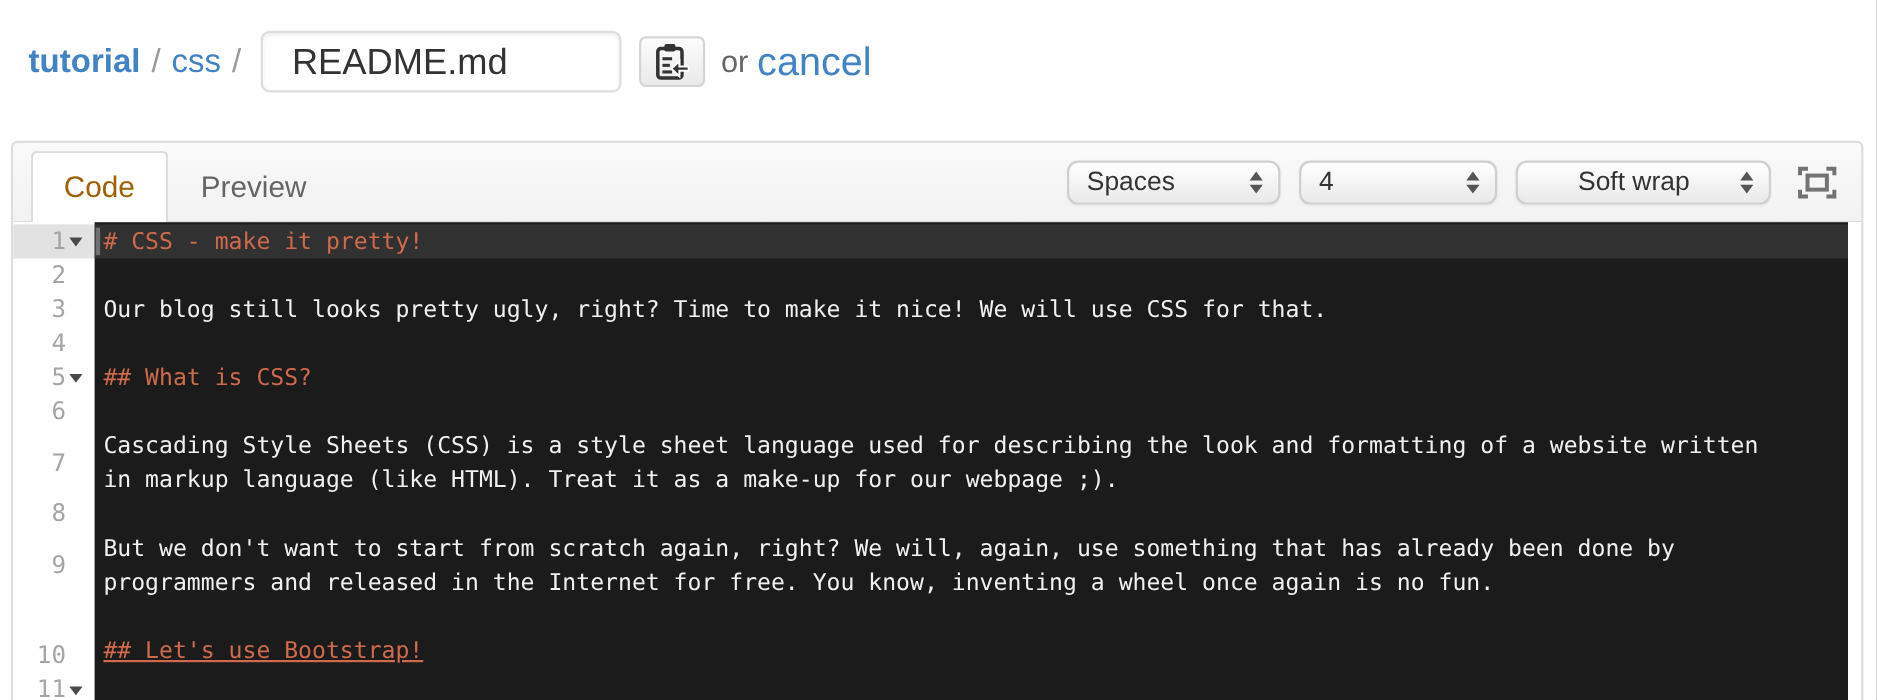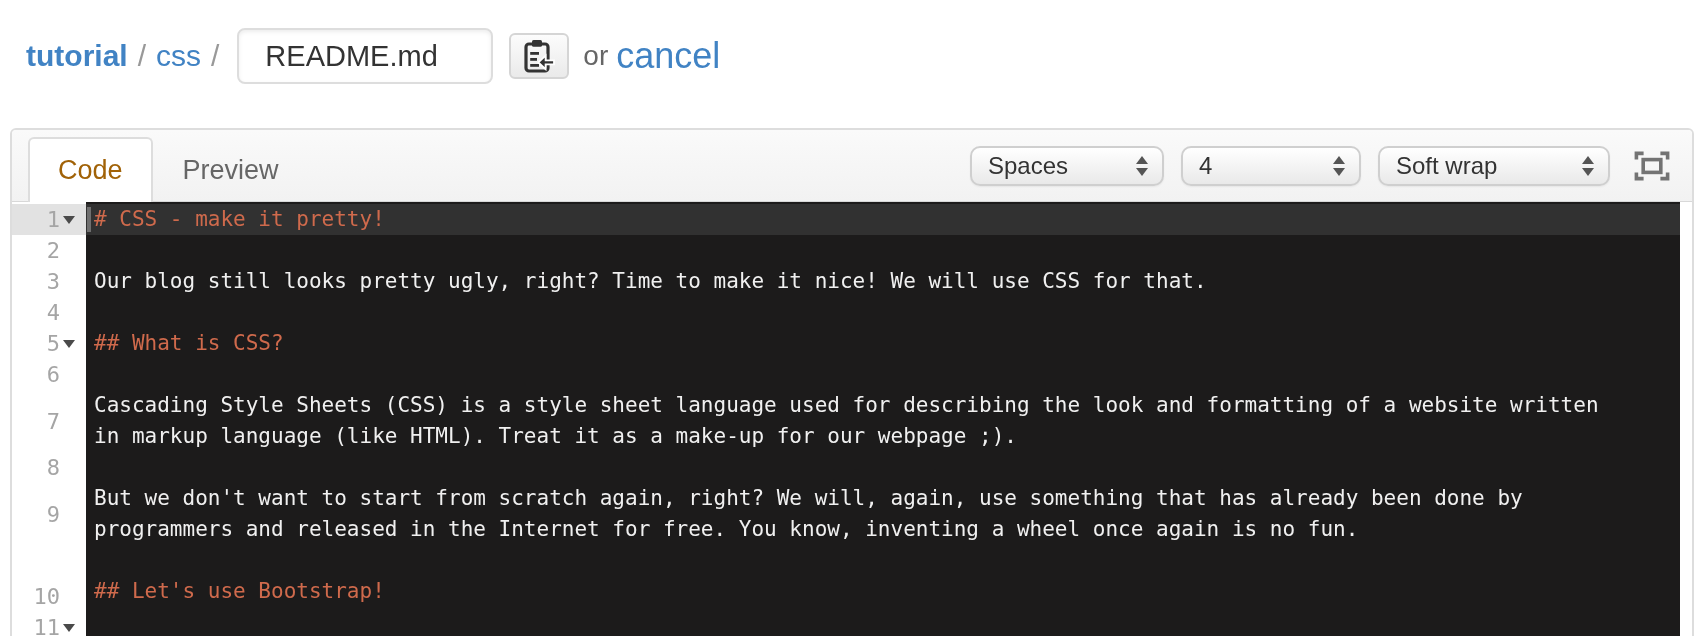--- a/index.html
+++ b/index.html
@@ -6,24 +6,24 @@
   html,body { width:1706px; height:636px; overflow:hidden; background:#ffffff;
               font-family:"Liberation Sans", sans-serif; }
 
   
   .file-header { position:absolute; top:0; left:26px; height:112px;
                  display:flex; align-items:center; }
   .crumb { font-size:30px; }
   .crumb-repo { color:#4183c4; font-weight:bold; }
   .crumb-dir  { color:#4183c4; }
   .crumb-sep  { color:#999; margin:0 10px; }
-  .filename-input { width:256px; height:56px; margin-left:8px;
+  .filename-input { width:328px; height:56px; margin-left:8px;
                     border:2px solid #ddd; border-radius:8px;
                     box-shadow:inset 0 2px 4px rgba(0,0,0,0.075);
-                    font-size:29px; color:#333; padding:0 26px;
+                    font-size:33px; color:#333; padding:0 26px;
                     font-family:"Liberation Sans", sans-serif; outline:none; }
   .copy-path-btn { width:60px; height:46px; margin-left:16px;
                    border:2px solid #d5d5d5; border-radius:6px;
                    background:linear-gradient(#fcfcfc,#eaeaea);
                    display:flex; align-items:center; justify-content:center;
                    cursor:pointer; }
   .or-label { font-size:28px; color:#666; margin-left:14px; }
   .cancel-link { font-size:36px; color:#4183c4; margin-left:8px; text-decoration:none; }
 
   
@@ -109,21 +109,21 @@
               <span class="arr-down"></span>
             </span>
           </div>
           <div class="select-box" style="width: 180px;">
             <span class="select-label">4</span>
             <span class="spin-arrows">
               <span class="arr-up"></span>
               <span class="arr-down"></span>
             </span>
           </div>
-          <div class="select-box" style="width: 232px;">
+          <div class="select-box" style="width: 232px; text-align: right;">
             <span class="select-label">Soft wrap</span>
             <span class="spin-arrows">
               <span class="arr-up"></span>
               <span class="arr-down"></span>
             </span>
           </div>
         </div>
       <div class="fullscreen-btn">
         <svg width="36" height="30" viewBox="0 0 18 15">
           <g stroke="#737373" stroke-width="1.8" fill="none">
@@ -221,20 +221,20 @@
           <div class="code-row" style="height: 31px; line-height: 31px;"></div>
         </div>
         <div class="code-line text">
           <div class="code-row" style="height: 31px; line-height: 31px;">But we don't want to start from scratch again, right? We will, again, use something that has already been done by</div>
           <div class="code-row" style="height: 31px; line-height: 31px;">programmers and released in the Internet for free. You know, inventing a wheel once again is no fun.</div>
         </div>
         <div class="code-line text">
           <div class="code-row" style="height: 31px; line-height: 31px;"></div>
         </div>
         <div class="code-line heading">
-          <div class="code-row" style="height: 31px; line-height: 31px;">## Let's use Bootstrap!</div>
+          <div class="code-row" style="height: 31px; line-height: 31px; text-decoration: underline;">## Let's use Bootstrap!</div>
         </div>
         <div class="code-line text">
           <div class="code-row" style="height: 31px; line-height: 31px;"></div>
         </div>
       </div>
   </div>
 </div>
 
 </body></html>

